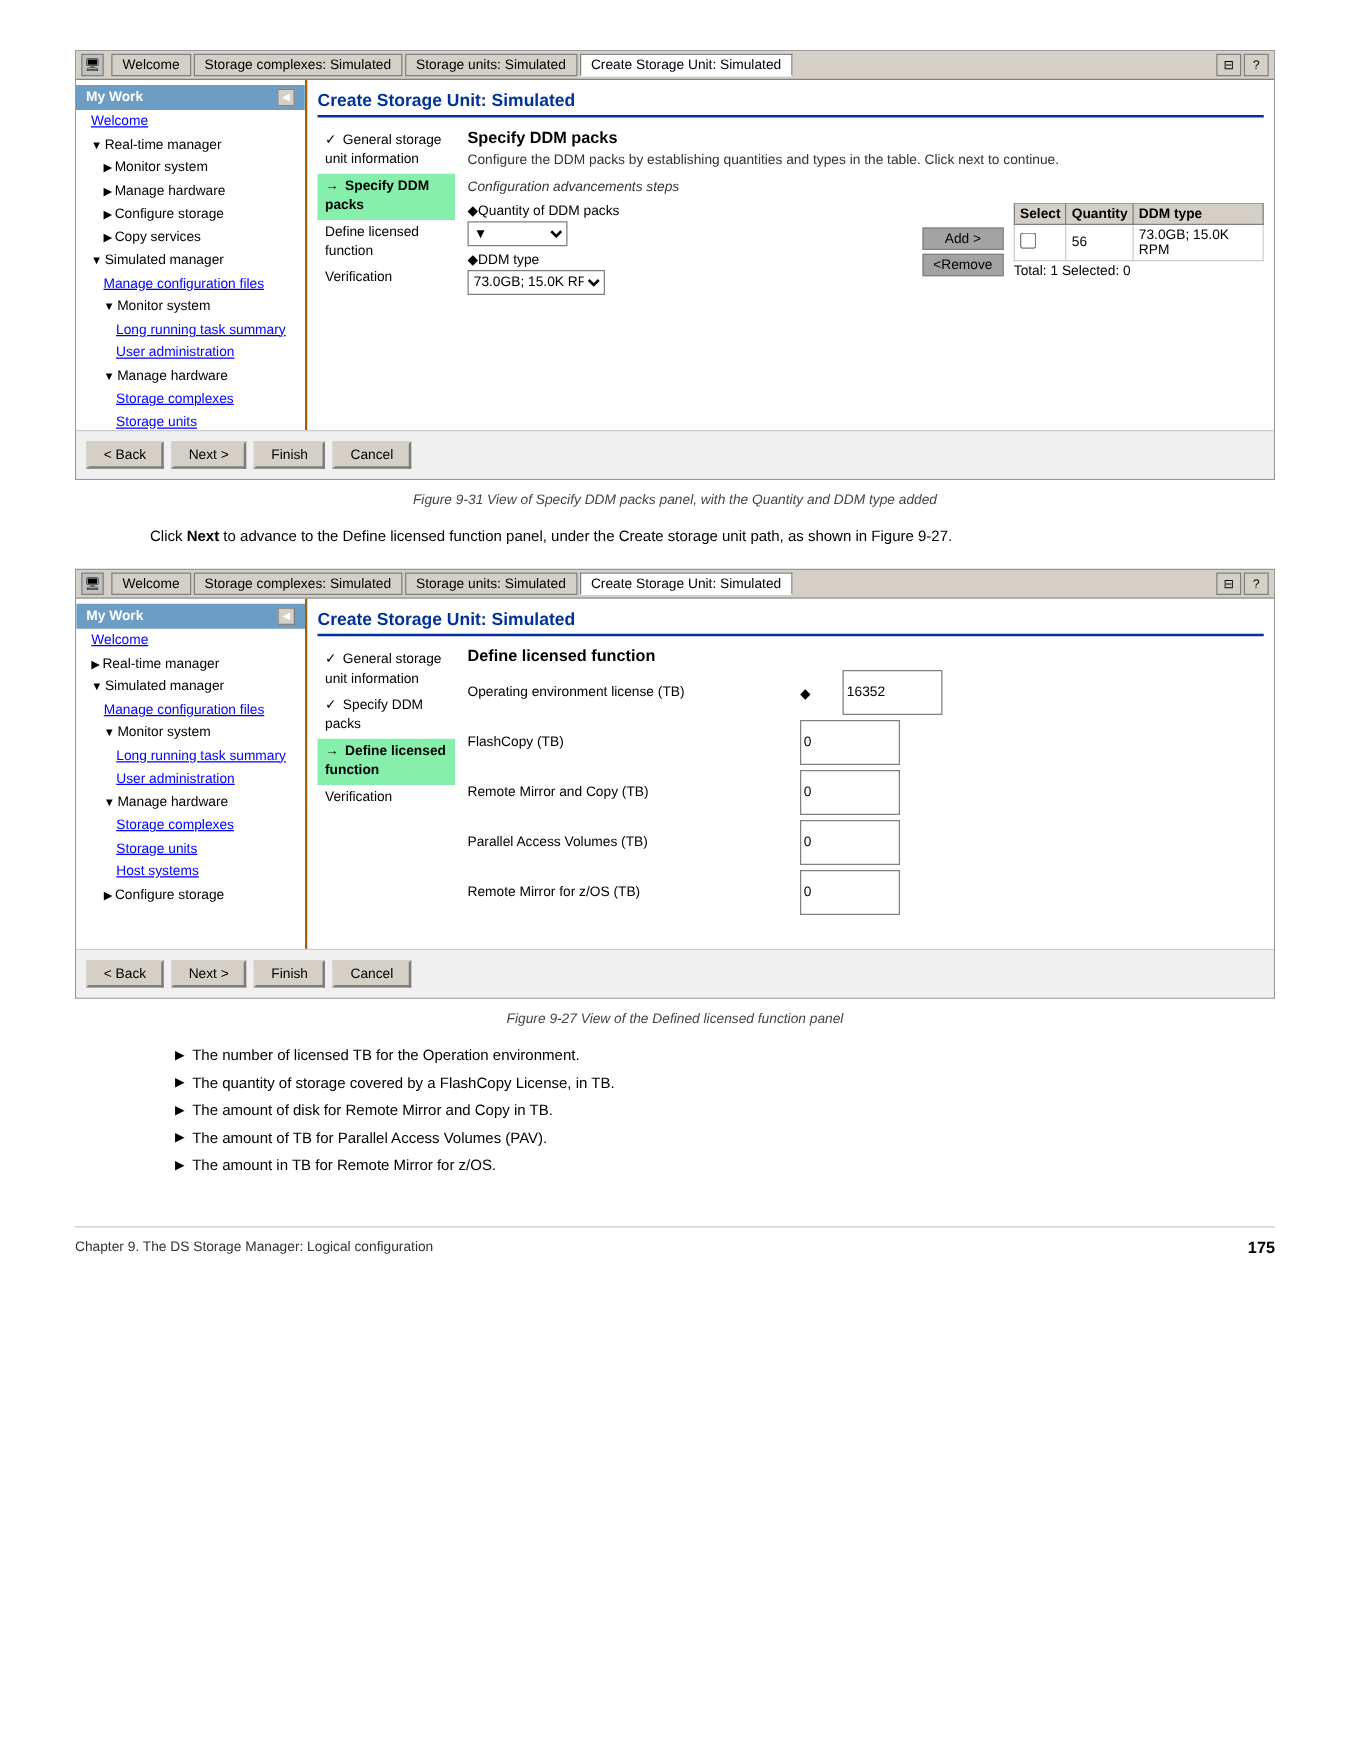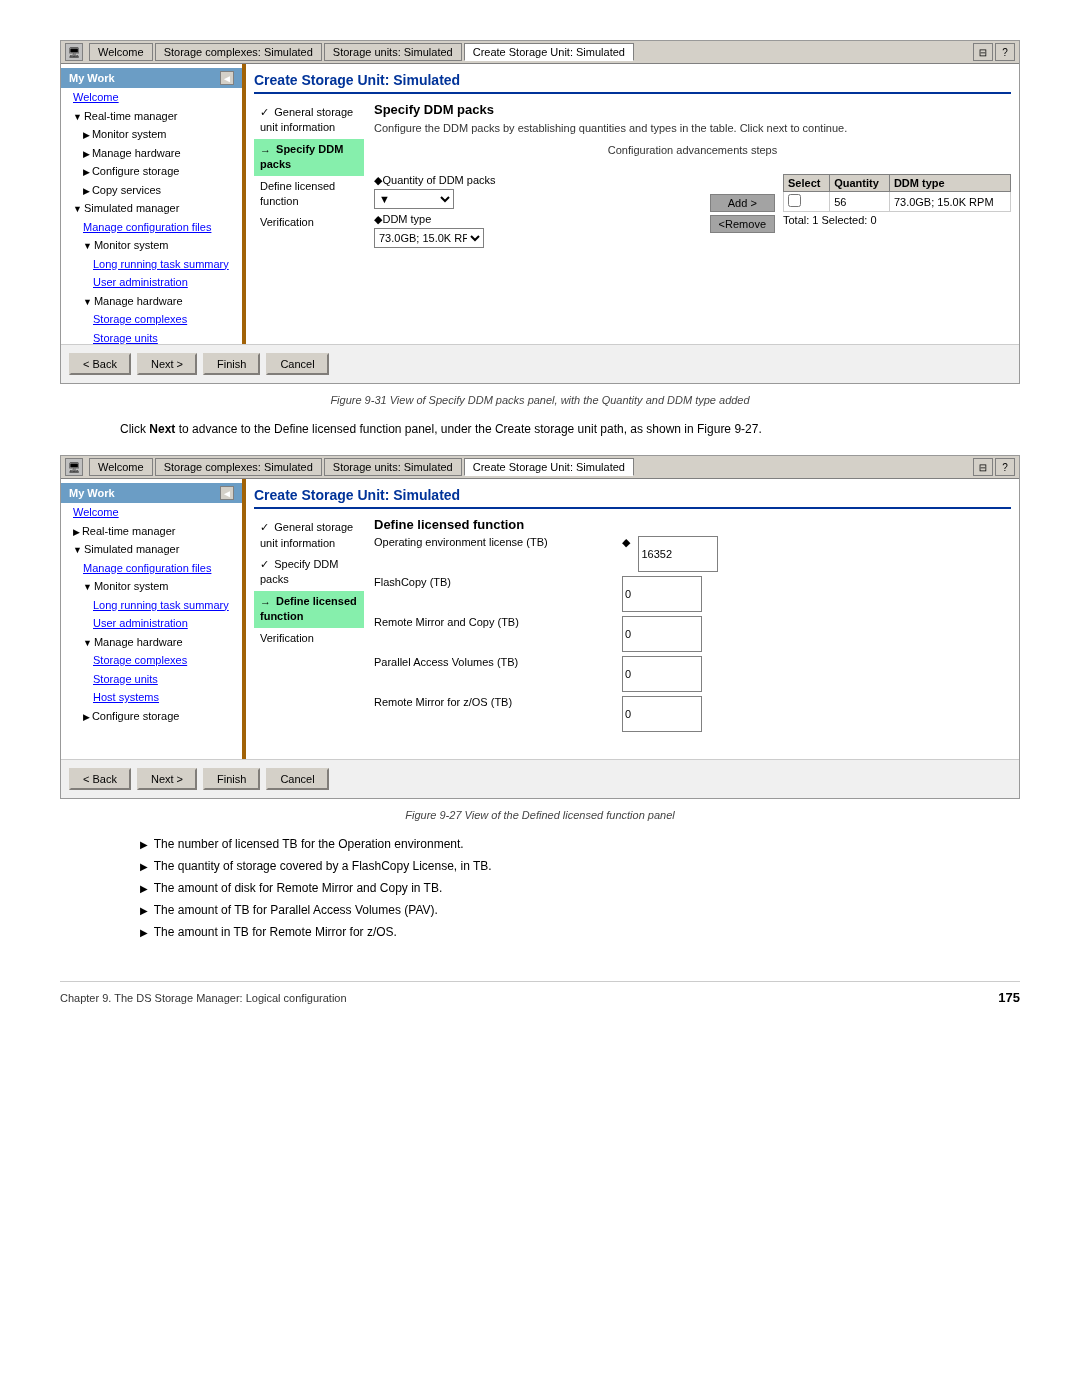--- a/index.html
+++ b/index.html
@@ -81,21 +81,21 @@
     
     .main-content {
       display: flex;
       height: 280px;
     }
 
     
     .sidebar {
       width: 185px;
       background: #fff;
-      border-right: 4px solid #a16207;
+      border-right: 2px solid #a16207;
       padding: 4px 0;
       overflow-y: auto;
       font-size: 11px;
     }
 
     .sidebar-header {
       background: #6b9dc5;
       color: #fff;
       padding: 3px 8px;
       font-weight: bold;
@@ -196,23 +196,24 @@
 
     .wizard-description {
       font-size: 11px;
       color: #333;
       margin-bottom: 8px;
       line-height: 1.4;
     }
 
     .config-note {
       font-size: 11px;
+      font-style: italic;
       color: #333;
-      text-align: center;
-      margin-bottom: 18px;
+      text-align: left;
+      margin-bottom: 6px;
     }
 
     
     .ddm-area {
       display: flex;
       gap: 8px;
       align-items: flex-start;
     }
 
     .ddm-left {
@@ -257,21 +258,21 @@
     .btn-small {
       background: #a3a3a3;
       border: 1px solid #808080;
       padding: 2px 8px;
       font-size: 11px;
       cursor: pointer;
       white-space: nowrap;
     }
 
     .ddm-table-area {
-      width: 228px;
+      width: 200px;
     }
 
     .ddm-table {
       width: 100%;
       border-collapse: collapse;
       font-size: 11px;
     }
 
     .ddm-table th {
       background: #d4d0c8;
@@ -373,22 +374,23 @@
       font-weight: bold;
     }
 
     
     .license-fields {
       font-size: 11px;
     }
 
     .license-row {
       display: flex;
+      align-items: center;
       margin-bottom: 4px;
-      gap: 8px;
+      gap: 26px;
     }
 
     .license-label {
       width: 240px;
       text-align: left;
     }
 
     .license-input {
       width: 80px;
       height: 18px;

